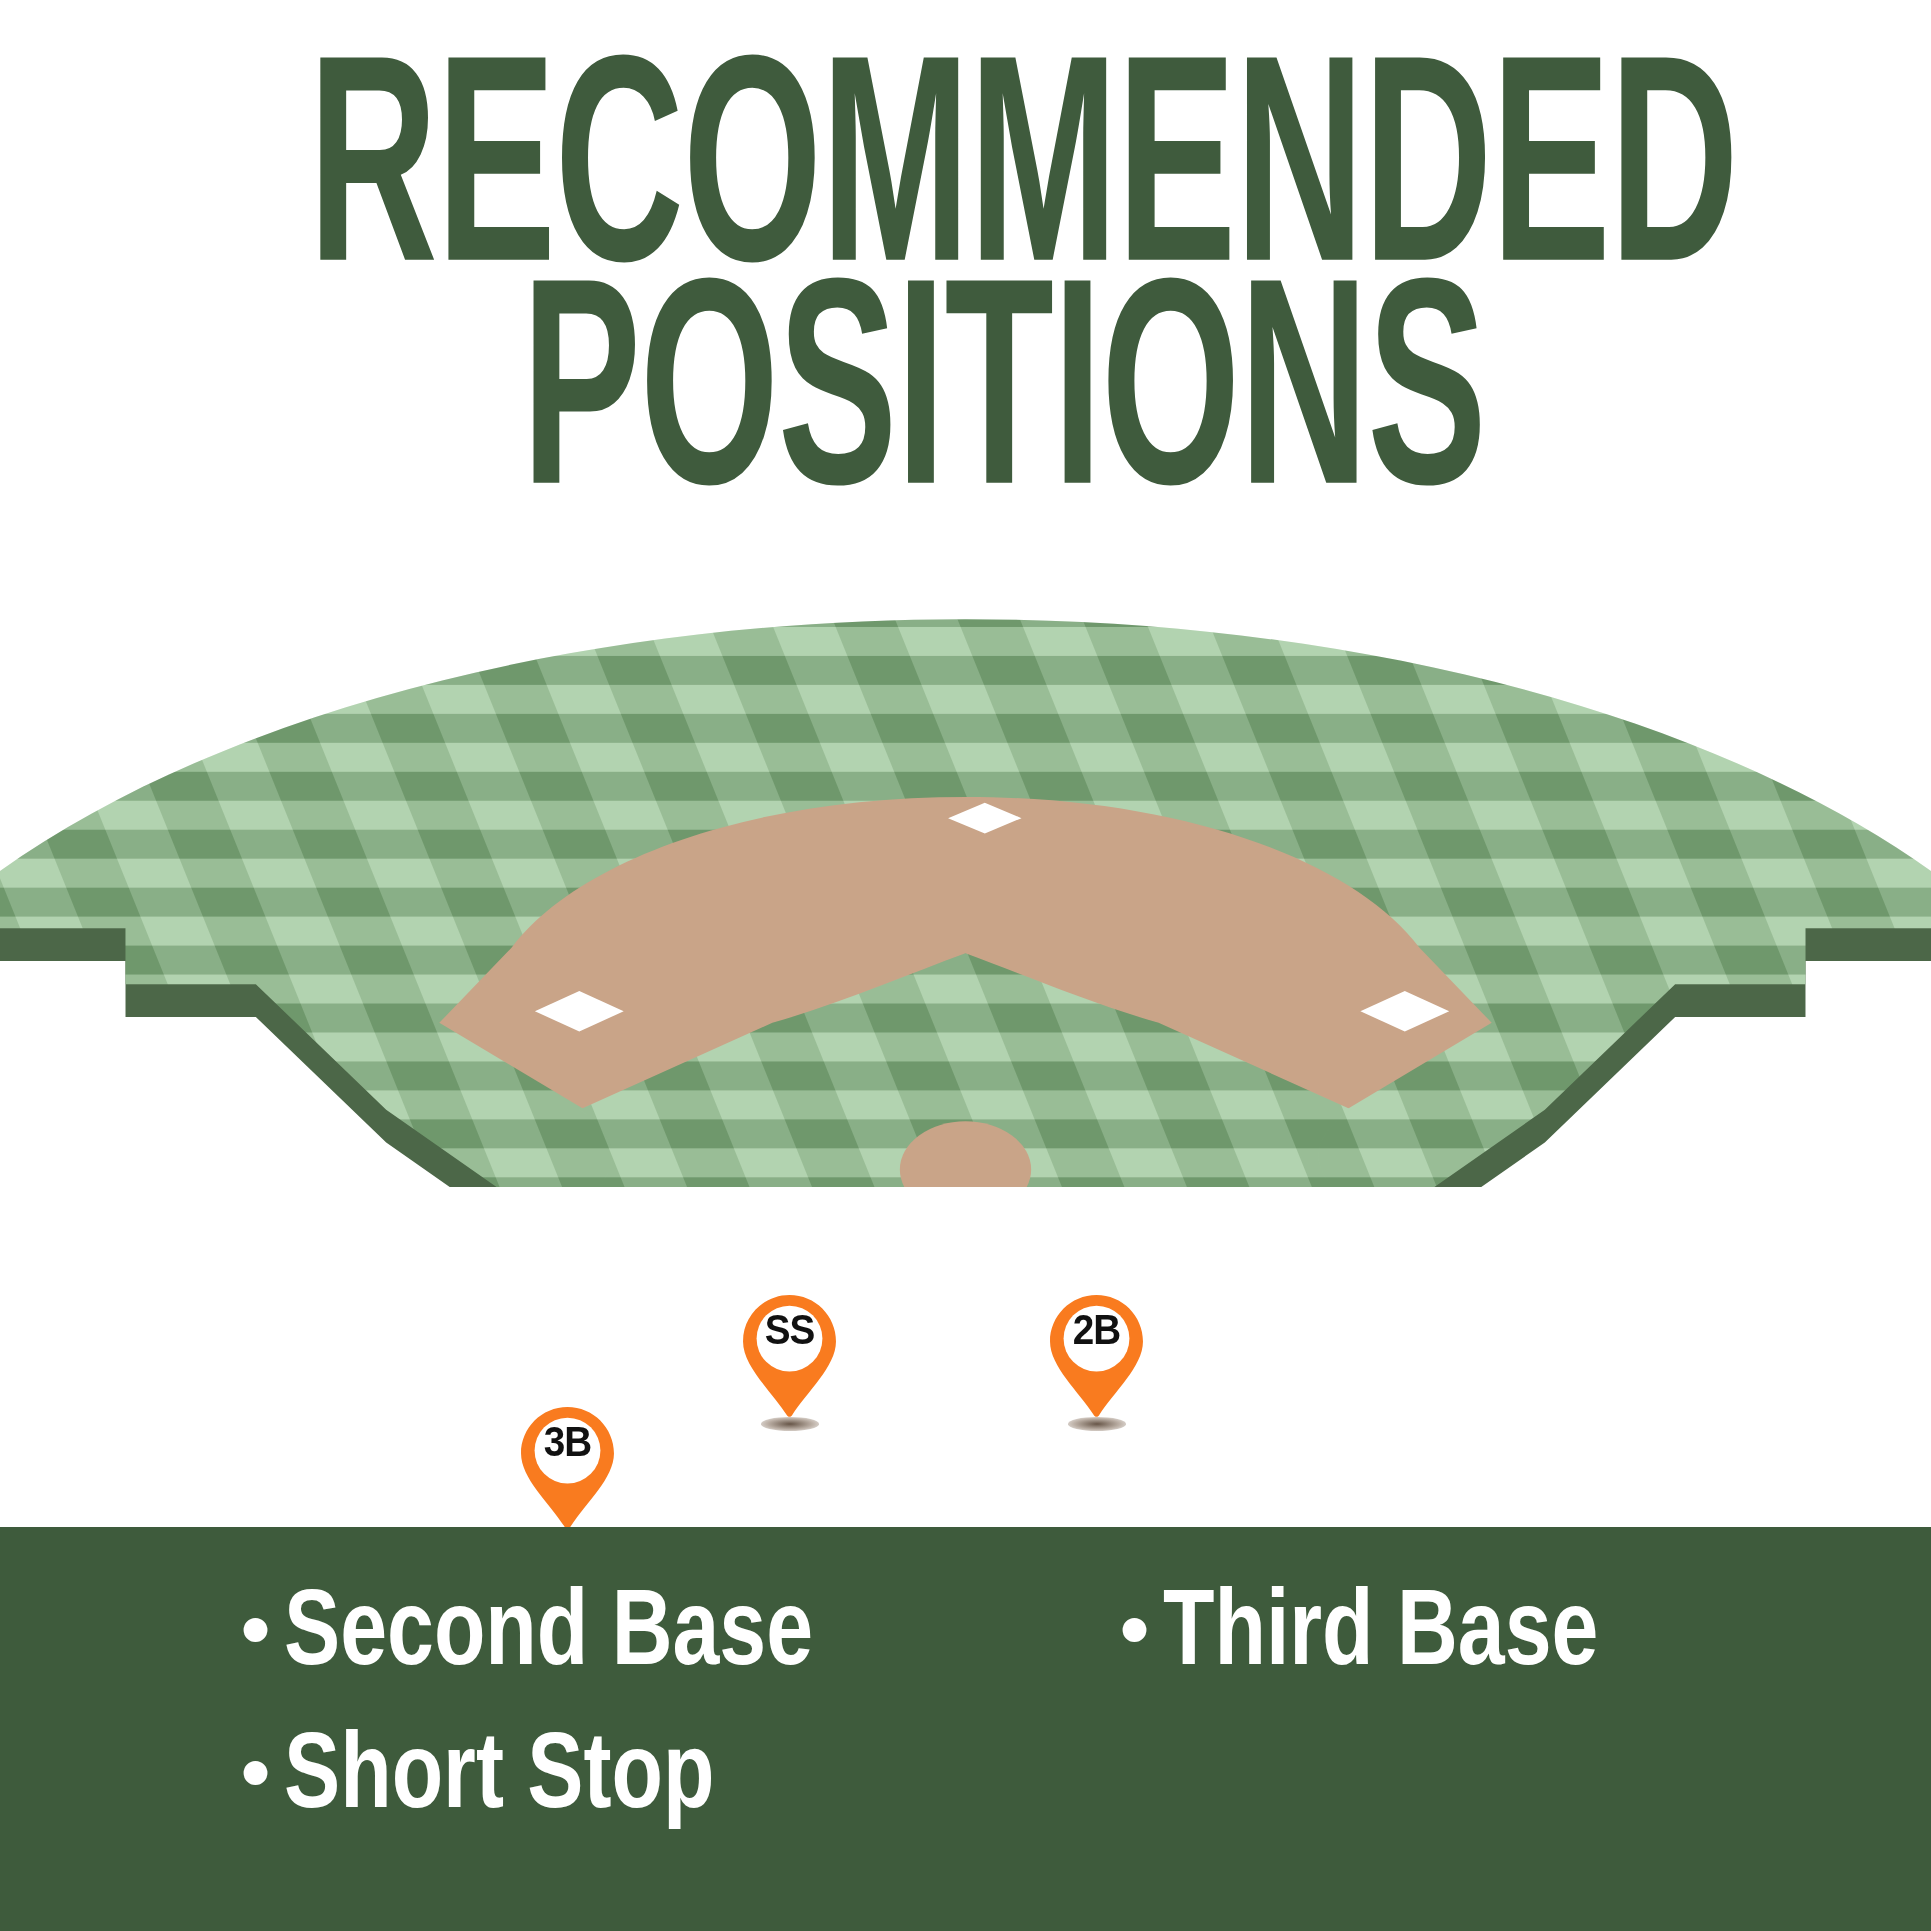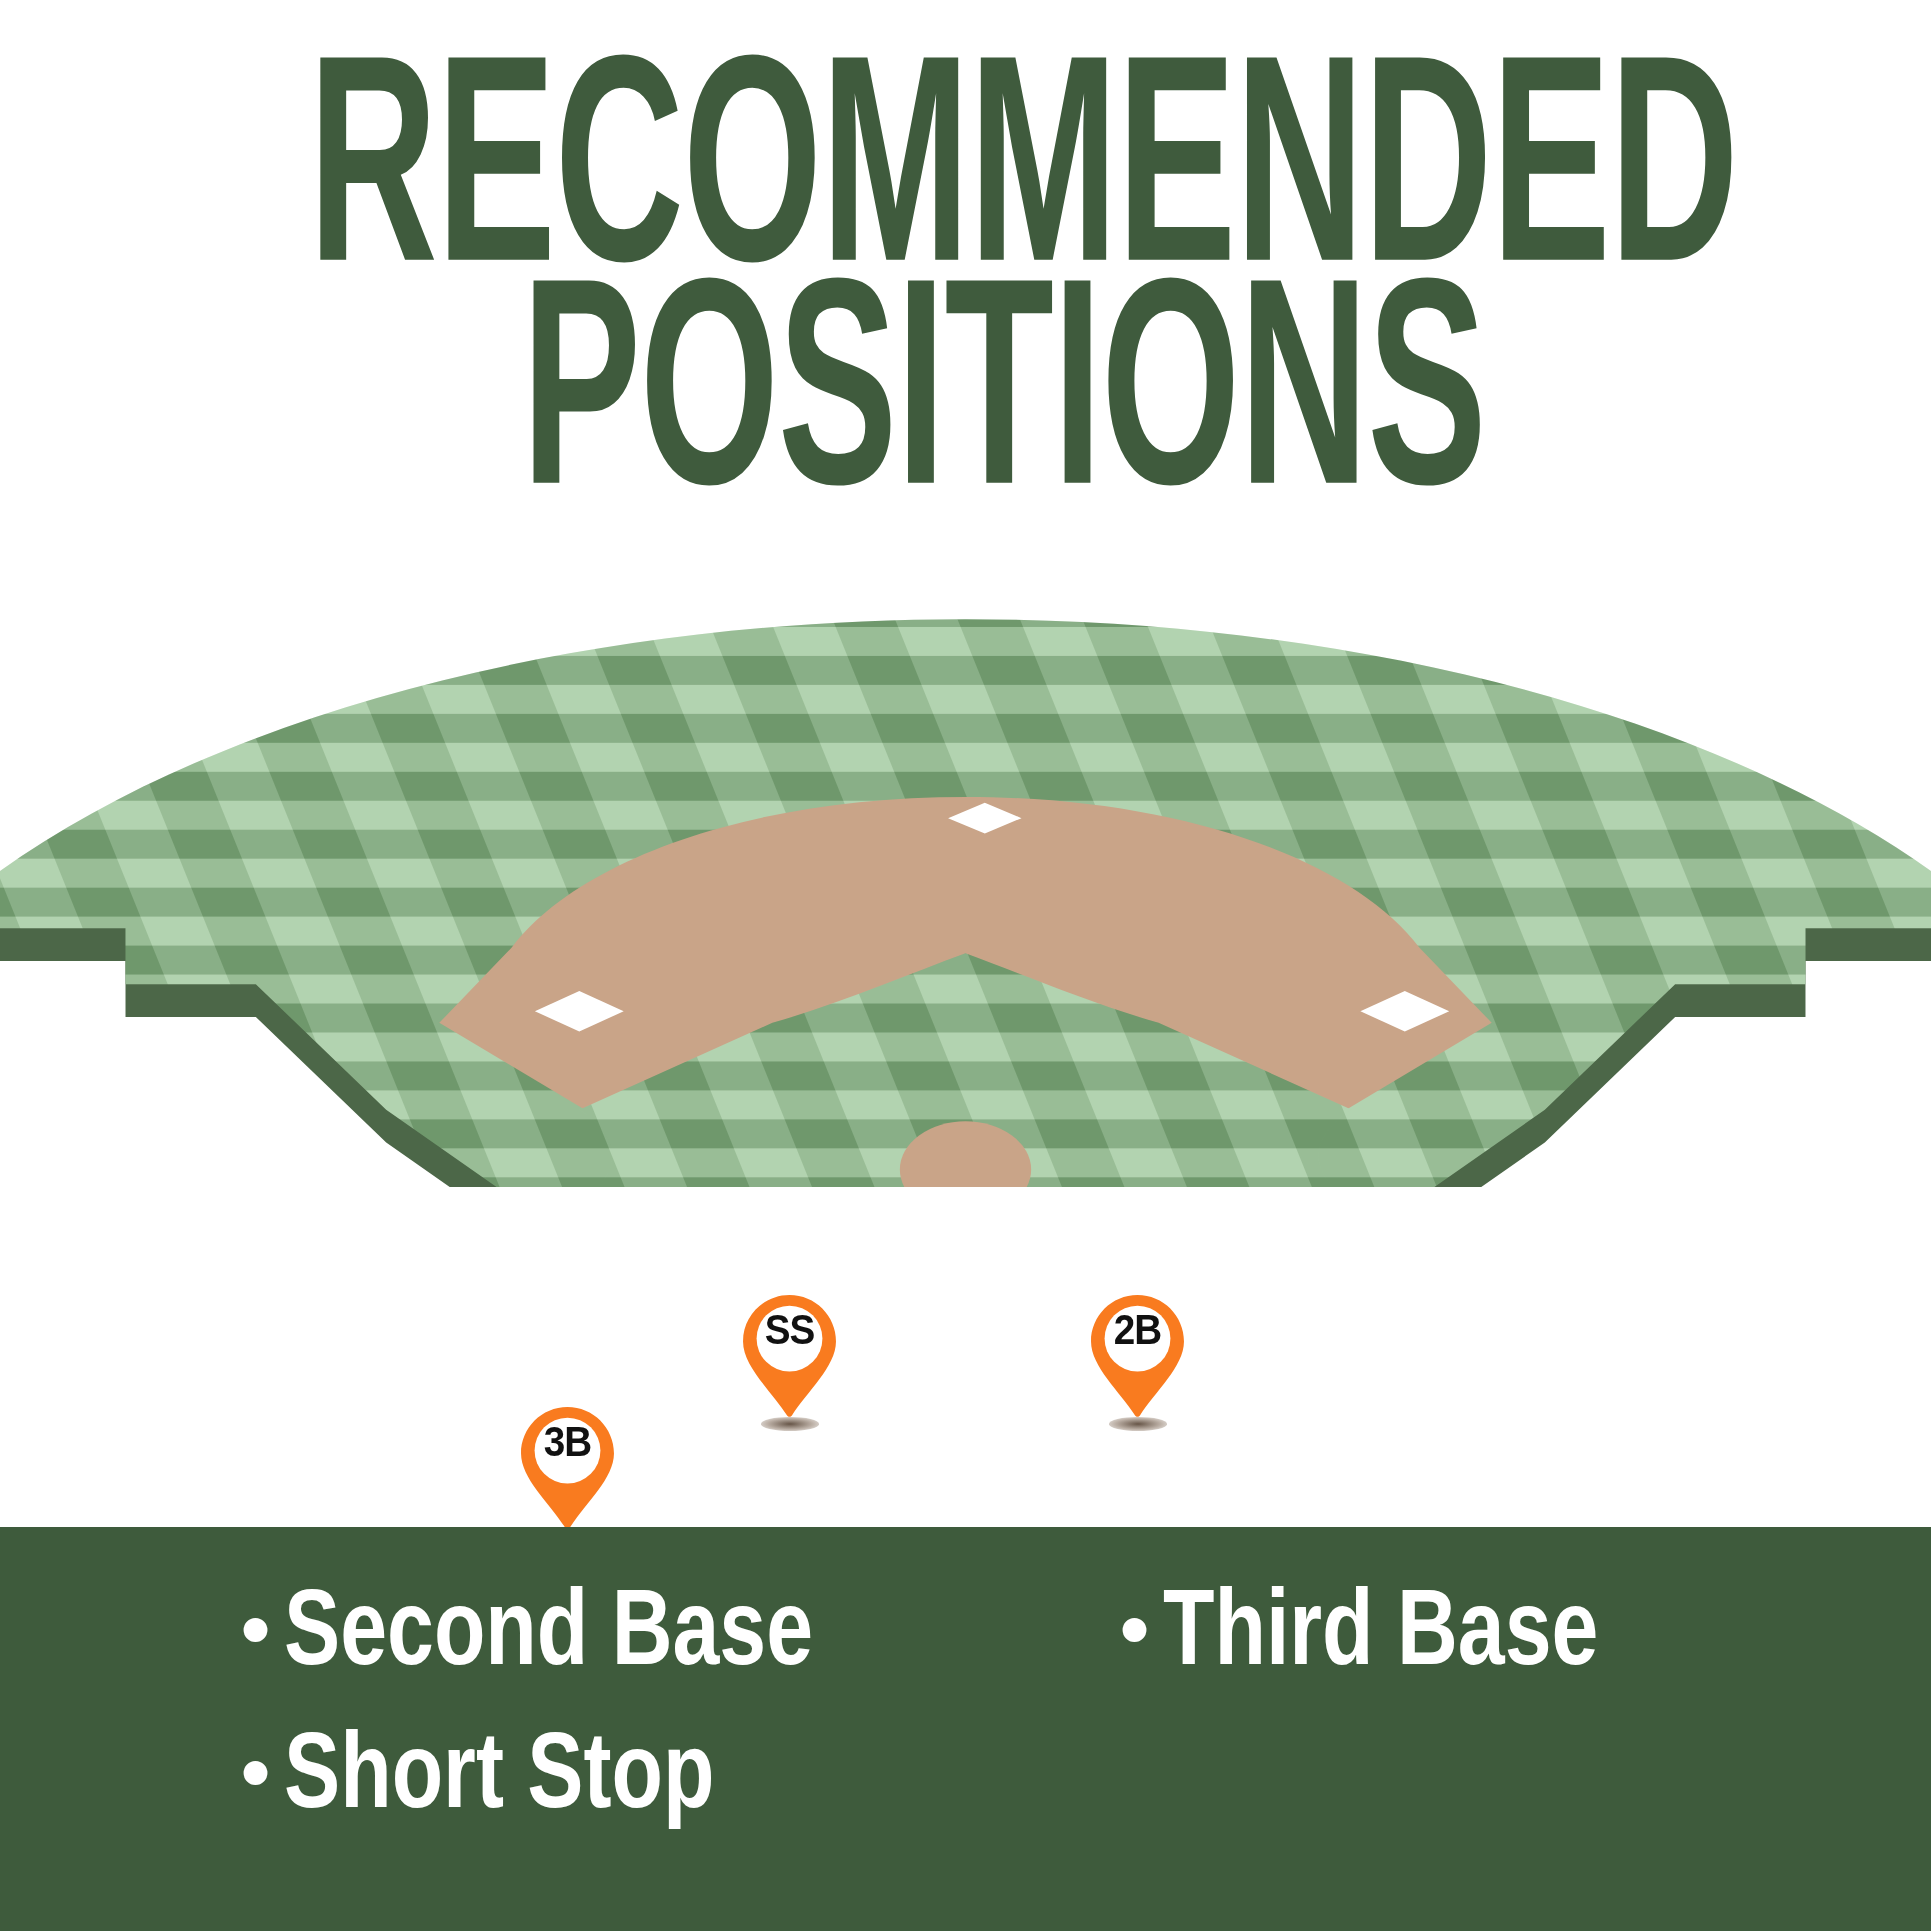--- a/index.html
+++ b/index.html
@@ -72,21 +72,21 @@
     font-weight: 700;
     font-size: 42px;
     letter-spacing: -1px;
     color: #111111;
     line-height: 1;
     transform: scaleX(0.92);
     user-select: none;
   }
 
   #pin-ss { left: 743px; top: 716px; }
-  #pin-2b { left: 1091px; top: 716px; }
+  #pin-2b { left: 1050px; top: 716px; }
   #pin-3b { left: 521px; top: 828px; text-decoration: underline; }
 
   
   #banner {
     position: absolute;
     left: 0; top: 1527px;
     width: 1931px; height: 404px;
     background: #3e5b3c;
   }
   #banner-list {

